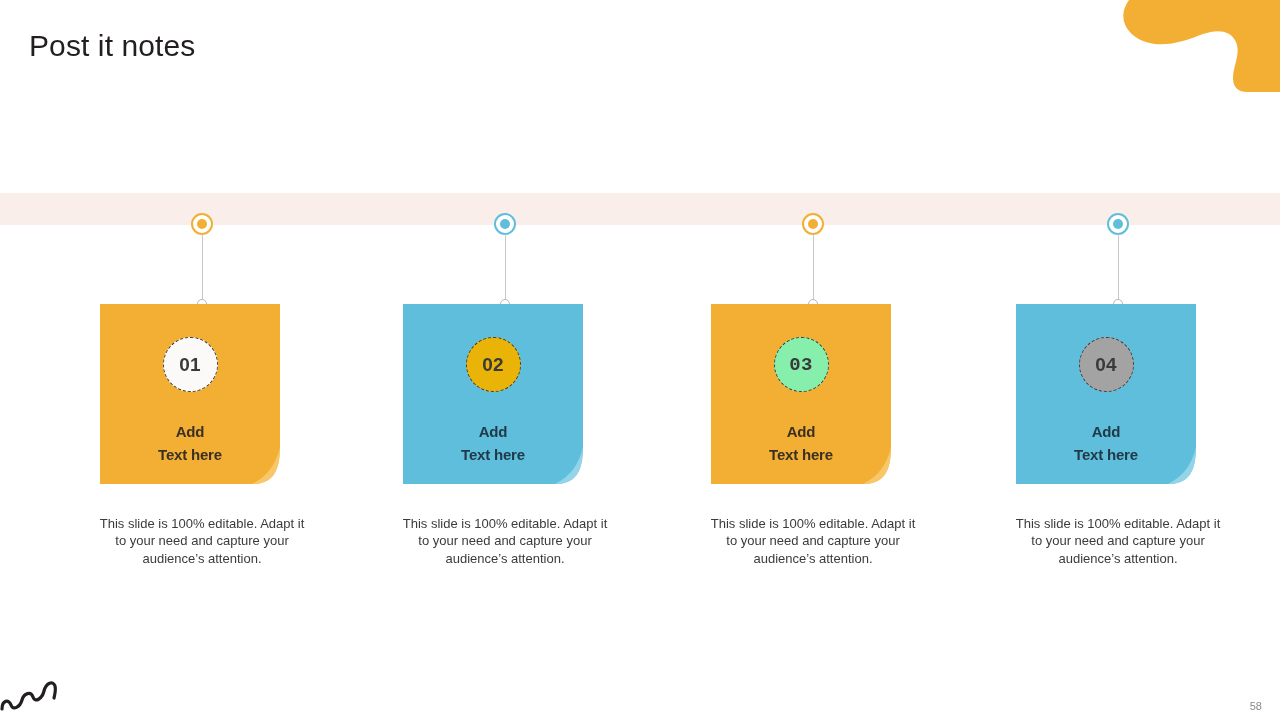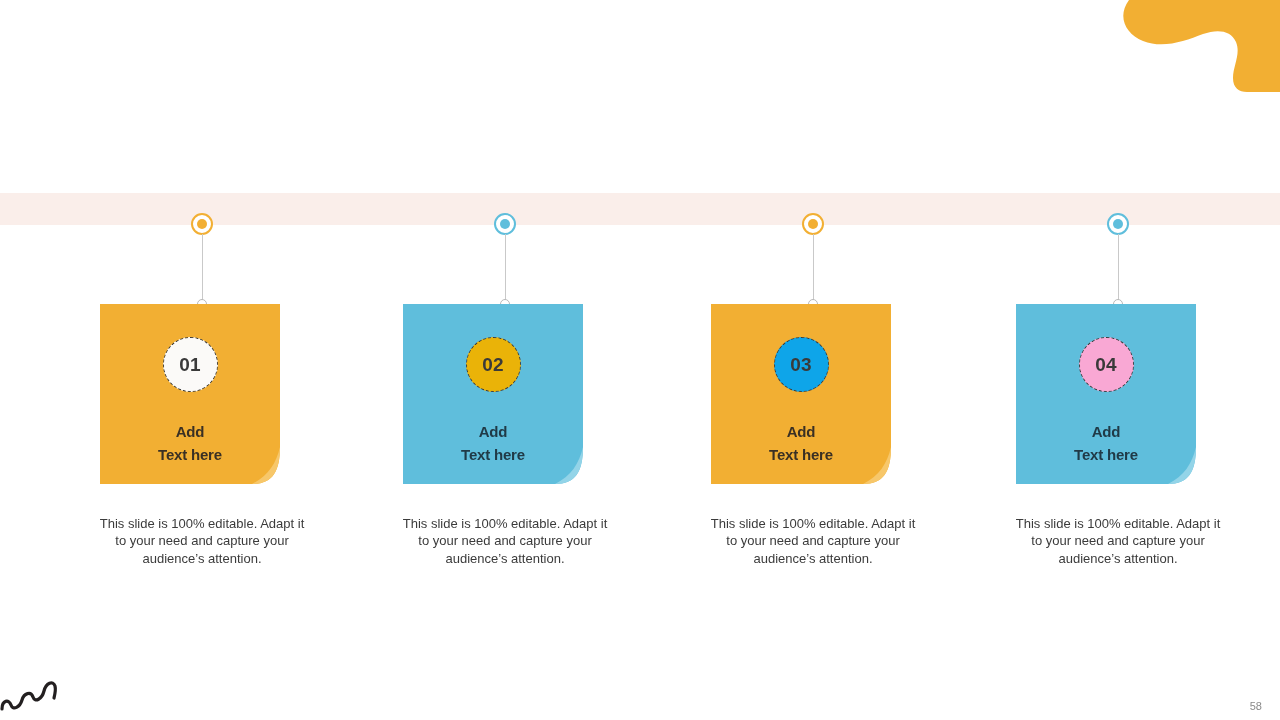--- a/index.html
+++ b/index.html
@@ -209,20 +209,21 @@
 </head>
 <body>
 
 <div class="slide">
 
   <svg class="corner-blob" viewBox="0 0 175 92" preserveAspectRatio="none">
     <path id="blob-path" d="M24,0 C12,16 20,34 38,41 C58,49 80,41 98,34 C112,29 126,30 131,42
              C136,54 128,66 128,78 C128,88 134,92 142,92 L175,92 L175,0 Z" fill="#f2af33"></path>
   </svg>
 
+  <div class="page-title">Post it notes</div>
 
   <div class="band" style="background: rgb(250, 238, 234);"></div>
 
   <div class="cards">
 
     <div class="card" id="card-0" style="left: 92px;">
       <div class="pin" id="pin-0" style="border: 2px solid rgb(242, 175, 51);">
         <div class="pin-dot" id="pindot-0" style="background: rgb(242, 175, 51);"></div>
       </div>
       <div class="string" style="background: rgb(201, 201, 201);"></div>
@@ -275,21 +276,21 @@
       </div>
       <div class="string" style="background: rgb(201, 201, 201);"></div>
       <div class="eyelet"></div>
 
       <div class="note-wrap">
         <svg class="note-svg" viewBox="0 0 204 186" preserveAspectRatio="none">
           <path id="note-body-2" d="M0,0 L180,0 L180,143 C180,168 172,180 152,180 L0,180 Z" fill="#f2af33"></path>
           <path id="note-fold-2" d="M180,143 C180,168 172,180 152,180 C168,172 176,160 180,143 Z" fill="#f7c76a"></path>
         </svg>
         <div class="note-content">
-          <div class="num-badge" id="badge-2" style="background: #0ea5e9; border-color: rgb(60, 60, 60);">03</div>
+          <div class="num-badge" id="badge-2" style="background: #86efac; border-color: rgb(60, 60, 60); font-family: Liberation Mono, monospace;">03</div>
           <div class="note-label" id="label-2" style="color: rgb(58, 48, 36);">
             <span class="l1">Add</span>
             <span class="l2">Text here</span>
           </div>
         </div>
       </div>
 
       <div class="caption" style="color: rgb(59, 59, 59);">This slide is 100% editable. Adapt it to your need and capture your audience’s attention.</div>
     </div>
 
@@ -299,21 +300,21 @@
       </div>
       <div class="string" style="background: rgb(201, 201, 201);"></div>
       <div class="eyelet"></div>
 
       <div class="note-wrap">
         <svg class="note-svg" viewBox="0 0 204 186" preserveAspectRatio="none">
           <path id="note-body-3" d="M0,0 L180,0 L180,143 C180,168 172,180 152,180 L0,180 Z" fill="#5fbedc"></path>
           <path id="note-fold-3" d="M180,143 C180,168 172,180 152,180 C168,172 176,160 180,143 Z" fill="#93d4e8"></path>
         </svg>
         <div class="note-content">
-          <div class="num-badge" id="badge-3" style="background: #f9a8d4; border-color: rgb(60, 60, 60);">04</div>
+          <div class="num-badge" id="badge-3" style="background: #a3a3a3; border-color: rgb(60, 60, 60);">04</div>
           <div class="note-label" id="label-3" style="color: rgb(32, 58, 71);">
             <span class="l1">Add</span>
             <span class="l2">Text here</span>
           </div>
         </div>
       </div>
 
       <div class="caption" style="color: rgb(59, 59, 59);">This slide is 100% editable. Adapt it to your need and capture your audience’s attention.</div>
     </div>
 

